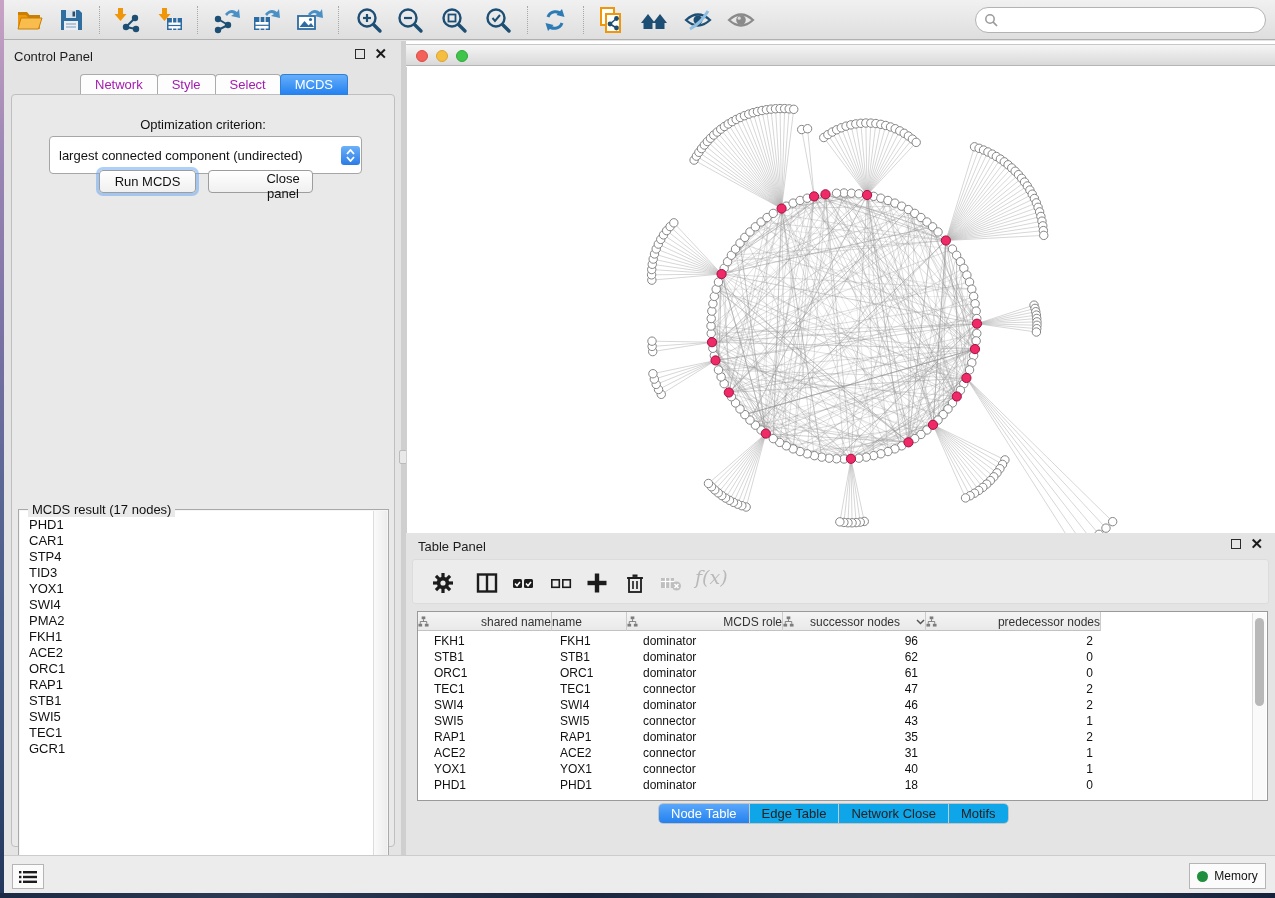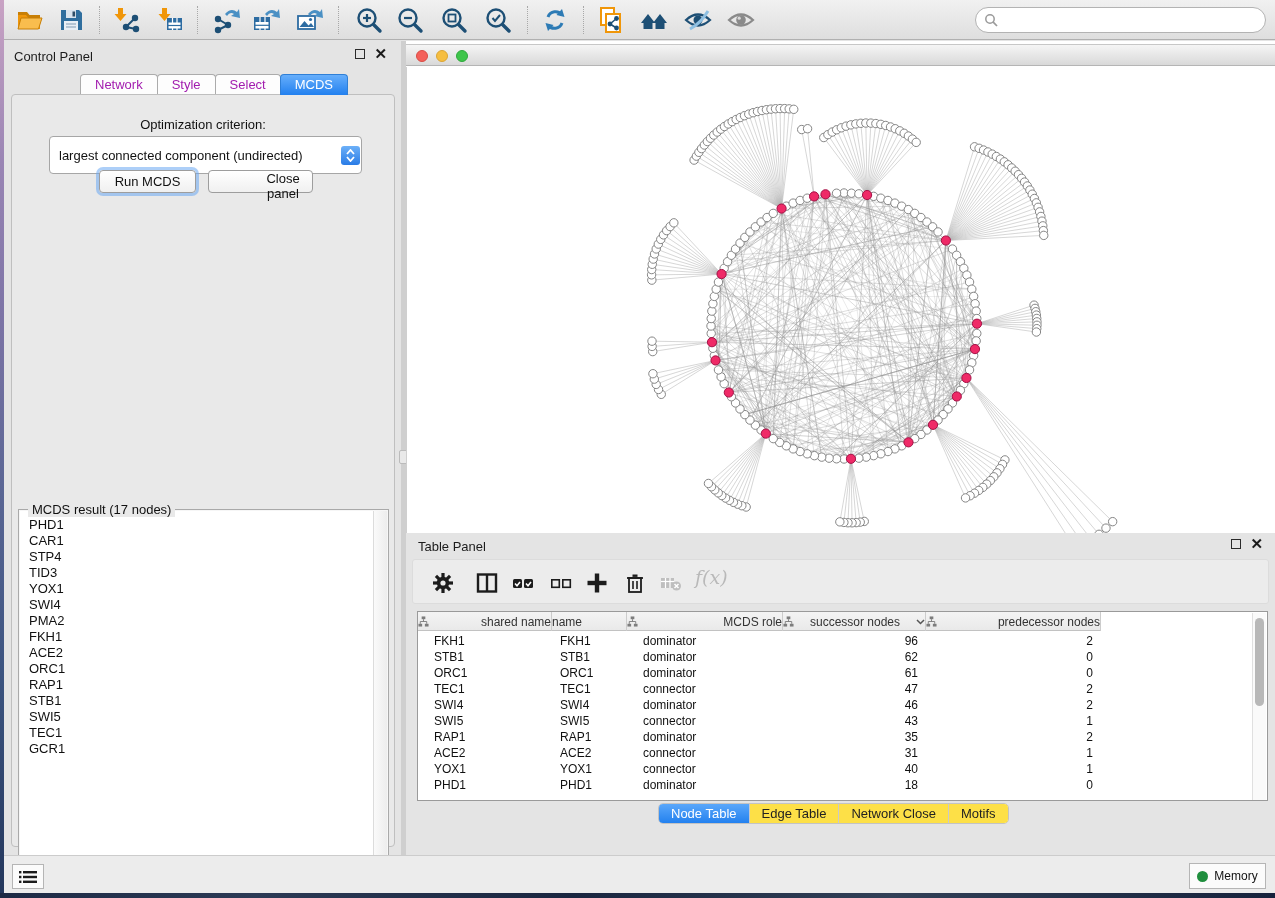--- a/index.html
+++ b/index.html
@@ -107,21 +107,21 @@
   .tbl-row { position:absolute; left:0; width:683px; height:16px; display:flex; }
   .td-cell { font-size:12px; color:#111; height:16px; line-height:16px; white-space:nowrap; }
   #table-scroll { position:absolute; right:1px; top:1px; width:14px; height:187px;
     background:#fafafa; border-left:1px solid #e0e0e0; }
   #table-thumb { position:absolute; left:2px; top:5px; width:9px; height:88px;
     background:#b8b8b8; border-radius:5px; }
 
   #table-tabs { position:absolute; left:252px; top:270px; display:flex;
     background:#fff; border:1px solid #c3c3c3; border-radius:5px; overflow:hidden; }
   .t-tab { height:19px; line-height:19px; padding:0 12px; font-size:13px; color:#222;
-    border-right:1px solid #c9c9c9; cursor:pointer; background:#fde047; }
+    border-right:1px solid #c9c9c9; cursor:pointer; background:#0ea5e9; }
   .t-tab:last-child { border-right:none; }
   .t-tab.selected { background:linear-gradient(180deg,#5aa7fa,#2381ef); color:#fff; }
 
   
   #status-bar { left:4px; top:855px; width:1271px; height:38px; background:#ececec;
     border-top:1px solid #cccccc; }
   #list-button { position:absolute; left:8px; top:8px; width:32px; height:25px;
     background:#fbfbfb; border:1px solid #b5b5b5; display:flex; align-items:center;
     justify-content:center; cursor:pointer; }
   #memory-button { position:absolute; right:9px; top:7px; width:77px; height:26px;

